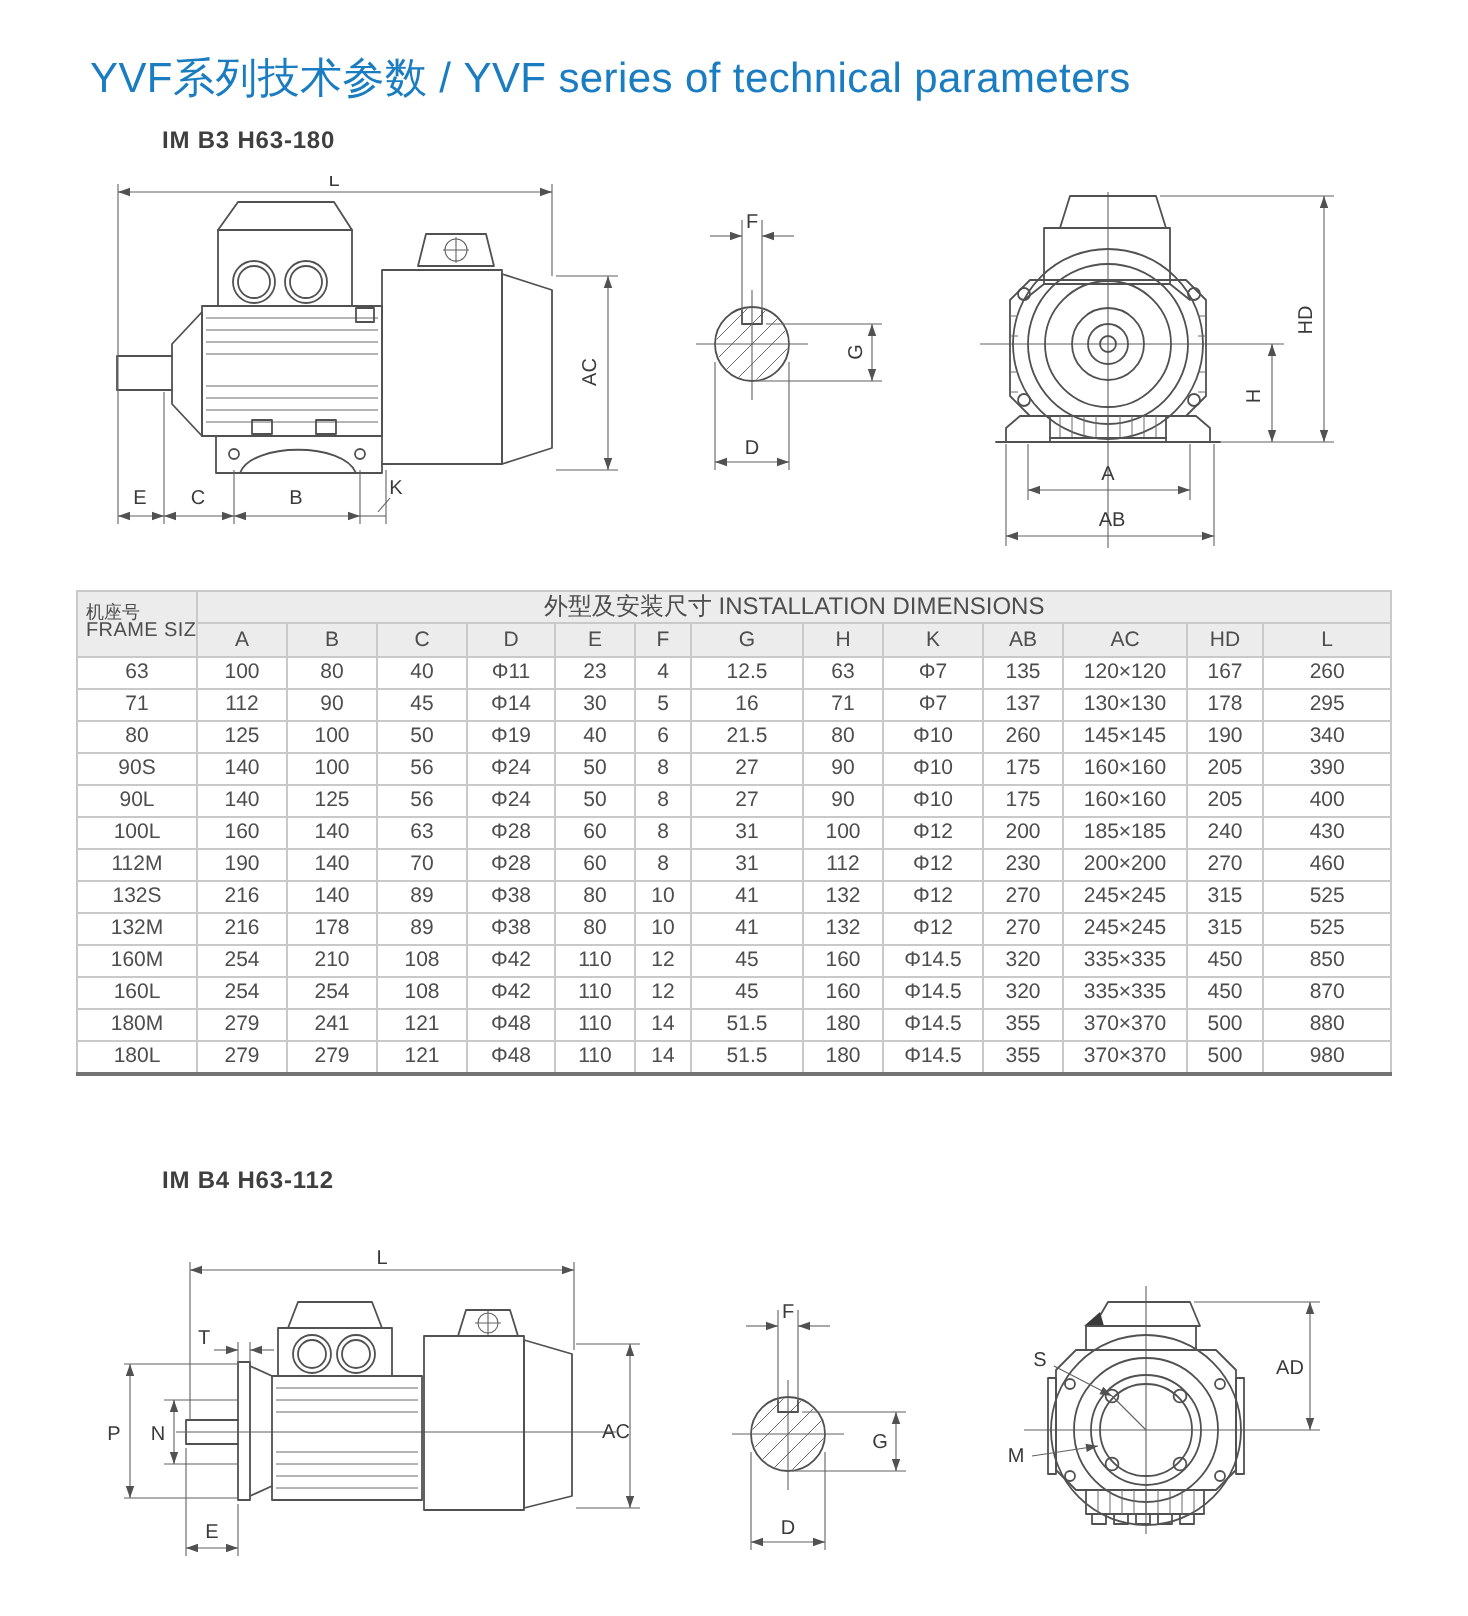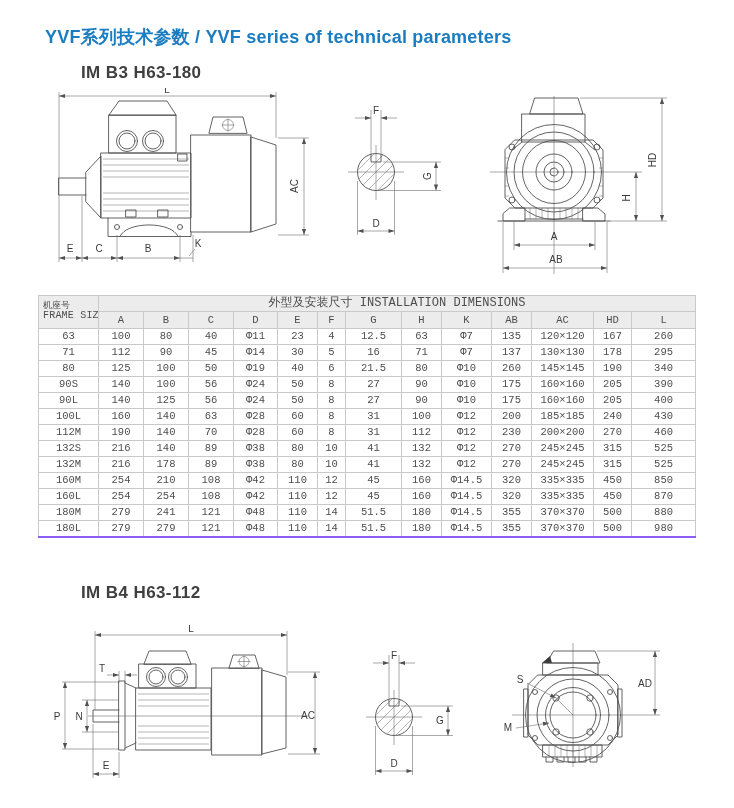--- a/index.html
+++ b/index.html
@@ -1,25 +1,25 @@
 <!DOCTYPE html>
 <html><head>
 <meta charset="utf-8">
 <style>
   html,body{margin:0;padding:0;}
   body{
     width:734px;height:808px;background:#ffffff;position:relative;
     font-family:"Liberation Sans", sans-serif;overflow:hidden;
   }
   .page-title{
-    position:absolute;left:45px;top:25px;font-size:18px;font-weight:700;
+    position:absolute;left:45px;top:25px;font-size:21px;font-weight:400;
     color:#1b7dc1;letter-spacing:.2px;
   }
   .section-title{
-    position:absolute;font-size:17px;font-weight:700;color:#3f3f3f;letter-spacing:.4px;padding-left:36px;
+    position:absolute;font-size:12px;font-weight:700;color:#3f3f3f;letter-spacing:.4px;padding-left:36px;
   }
   #sec1{left:45px;top:63px;}
   #sec2{left:45px;top:583px;}
 
   .dia{position:absolute;}
   #svg1{left:40px;top:88px;}
   #svg2{left:330px;top:88px;}
   #svg3{left:480px;top:88px;}
   #svg4{left:40px;top:625px;}
   #svg5{left:350px;top:625px;}
@@ -27,22 +27,21 @@
 
   svg .o{stroke:#515151;stroke-width:.9;fill:none;stroke-linejoin:round;stroke-linecap:round;}
   svg .t{stroke:#616161;stroke-width:.55;fill:none;}
   svg .h{stroke:#6a6a6a;stroke-width:.5;fill:none;}
   svg text.lbl{font-size:10px;fill:#3a3a3a;}
 
   table#dims-table{
     position:absolute;left:38px;top:295px;width:657px;
     border-collapse:collapse;table-layout:fixed;
     font-size:10.5px;color:#4d4d4d;text-align:center;
-    border-bottom:2px solid #8b5cf6;
-    font-family:Liberation Mono, monospace;
+    border-bottom:2px solid #737373;
   }
   #dims-table th,#dims-table td{
     border:1px solid #c9c9c9;padding:0;height:15px;line-height:15px;
     font-weight:400;overflow:hidden;white-space:nowrap;
   }
   #dims-table thead th{background:#ececec;}
   #dims-table th.frame-h{text-align:left;padding-left:4px;line-height:1.05;}
   #dims-table th.frame-h .cn{font-size:9px;display:block;}
   #dims-table th.frame-h .en{font-size:10px;display:block;letter-spacing:.2px;text-align:right;}
   #dims-table th.group-h{font-size:12px;}

